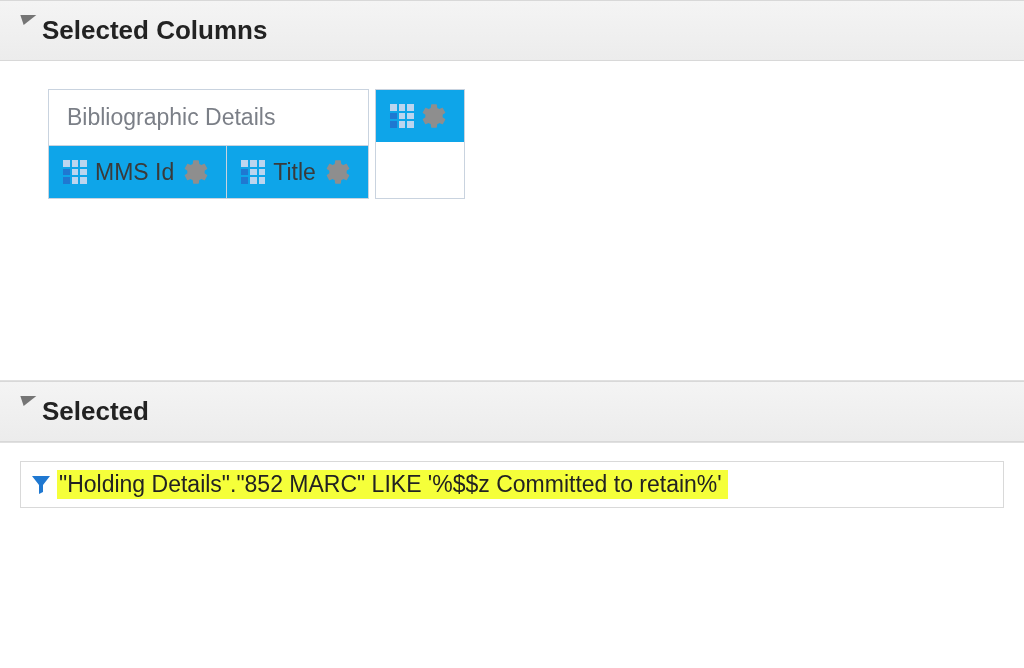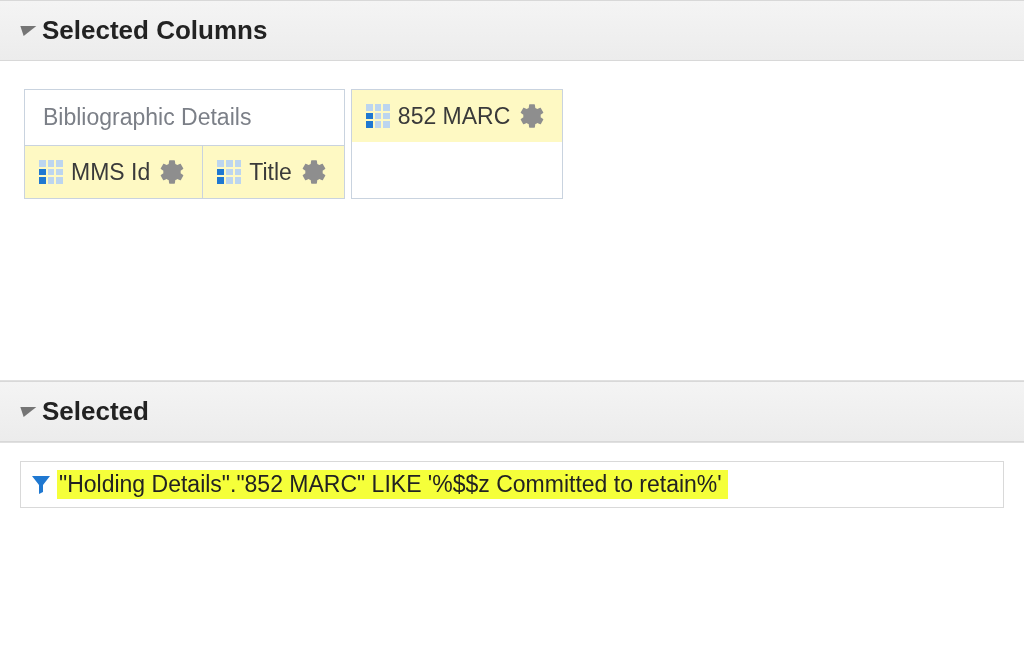--- a/index.html
+++ b/index.html
@@ -9,21 +9,21 @@
     width: 1024px;
     height: 668px;
     overflow: hidden;
   }
   .section-header {
     background: linear-gradient(#f4f4f4, #ececec);
     border-top: 1px solid #d8d8d8;
     border-bottom: 1px solid #d8d8d8;
     padding: 14px 18px;
     display: flex;
-    align-items: center;
+    align-items: flex-start;
     gap: 8px;
   }
   .section-header h2 {
     font-size: 26px;
     font-weight: bold;
     color: #222;
   }
   
   .tri-expanded {
     width: 0; height: 0;
@@ -34,35 +34,36 @@
   }
   .content-area {
     padding: 28px 24px 40px 24px;
     border-bottom: 1px solid #e0e0e0;
     min-height: 320px;
     background: #fff;
   }
   .column-groups {
     display: flex;
     gap: 6px;
+    margin-left: 24px;
   }
   .col-group {
     border: 1px solid #c9d3df;
     background: #fff;
     display: inline-block;
   }
   .group-title {
     padding: 14px 22px 14px 18px;
     color: #7b7f87;
     font-size: 23px;
     border-bottom: 1px solid #c9d3df;
   }
   .group-items {
     display: flex;
-    background: #fef9c3;
+    background: #0ea5e9;
   }
   .col-item {
     display: flex;
     align-items: center;
     gap: 6px;
     padding: 12px 16px 12px 14px;
     border-right: 1px solid #c9d3df;
   }
   .col-item:last-child { border-right: none; }
   .col-item .label {
@@ -178,21 +179,20 @@
             <span></span>
               <span></span>
               <span></span>
             <span class="dk"></span>
               <span></span>
               <span></span>
             <span class="dk"></span>
               <span></span>
               <span></span>
           </span>
-          <span class="label">852 MARC</span>
           <span class="gear">
             <svg viewBox="0 0 24 24">
                 <path d="M12,8a4,4 0 1,0 0,8a4,4 0 1,0 0,-8 M19.4,13c0.04-0.33,0.06-0.66,0.06-1s-0.02-0.67-0.06-1l2.11-1.65c0.19-0.15,0.24-0.42,0.12-0.64l-2-3.46c-0.12-0.22-0.39-0.3-0.61-0.22l-2.49,1c-0.52-0.4-1.08-0.73-1.69-0.98l-0.38-2.65C14.42,2.18,14.22,2,14,2h-4c-0.22,0-0.42,0.18-0.46,0.4L9.16,5.05c-0.61,0.25-1.17,0.58-1.69,0.98l-2.49-1c-0.23-0.09-0.49,0-0.61,0.22l-2,3.46c-0.12,0.22-0.07,0.49,0.12,0.64L4.6,11c-0.04,0.33-0.06,0.66-0.06,1s0.02,0.67,0.06,1l-2.11,1.65c-0.19,0.15-0.24,0.42-0.12,0.64l2,3.46c0.12,0.22,0.39,0.3,0.61,0.22l2.49-1c0.52,0.4,1.08,0.73,1.69,0.98l0.38,2.65C9.58,21.82,9.78,22,10,22h4c0.22,0,0.42-0.18,0.46-0.4l0.38-2.65c0.61-0.25,1.17-0.58,1.69-0.98l2.49,1c0.23,0.09,0.49,0,0.61-0.22l2-3.46c0.12-0.22,0.07-0.49-0.12-0.64L19.4,13z M12,14.5A2.5,2.5 0 1,1 14.5,12A2.5,2.5 0 0,1 12,14.5z"></path>
               </svg>
           </span>
         </div>
       </div>
     </div>
 
   </div>

